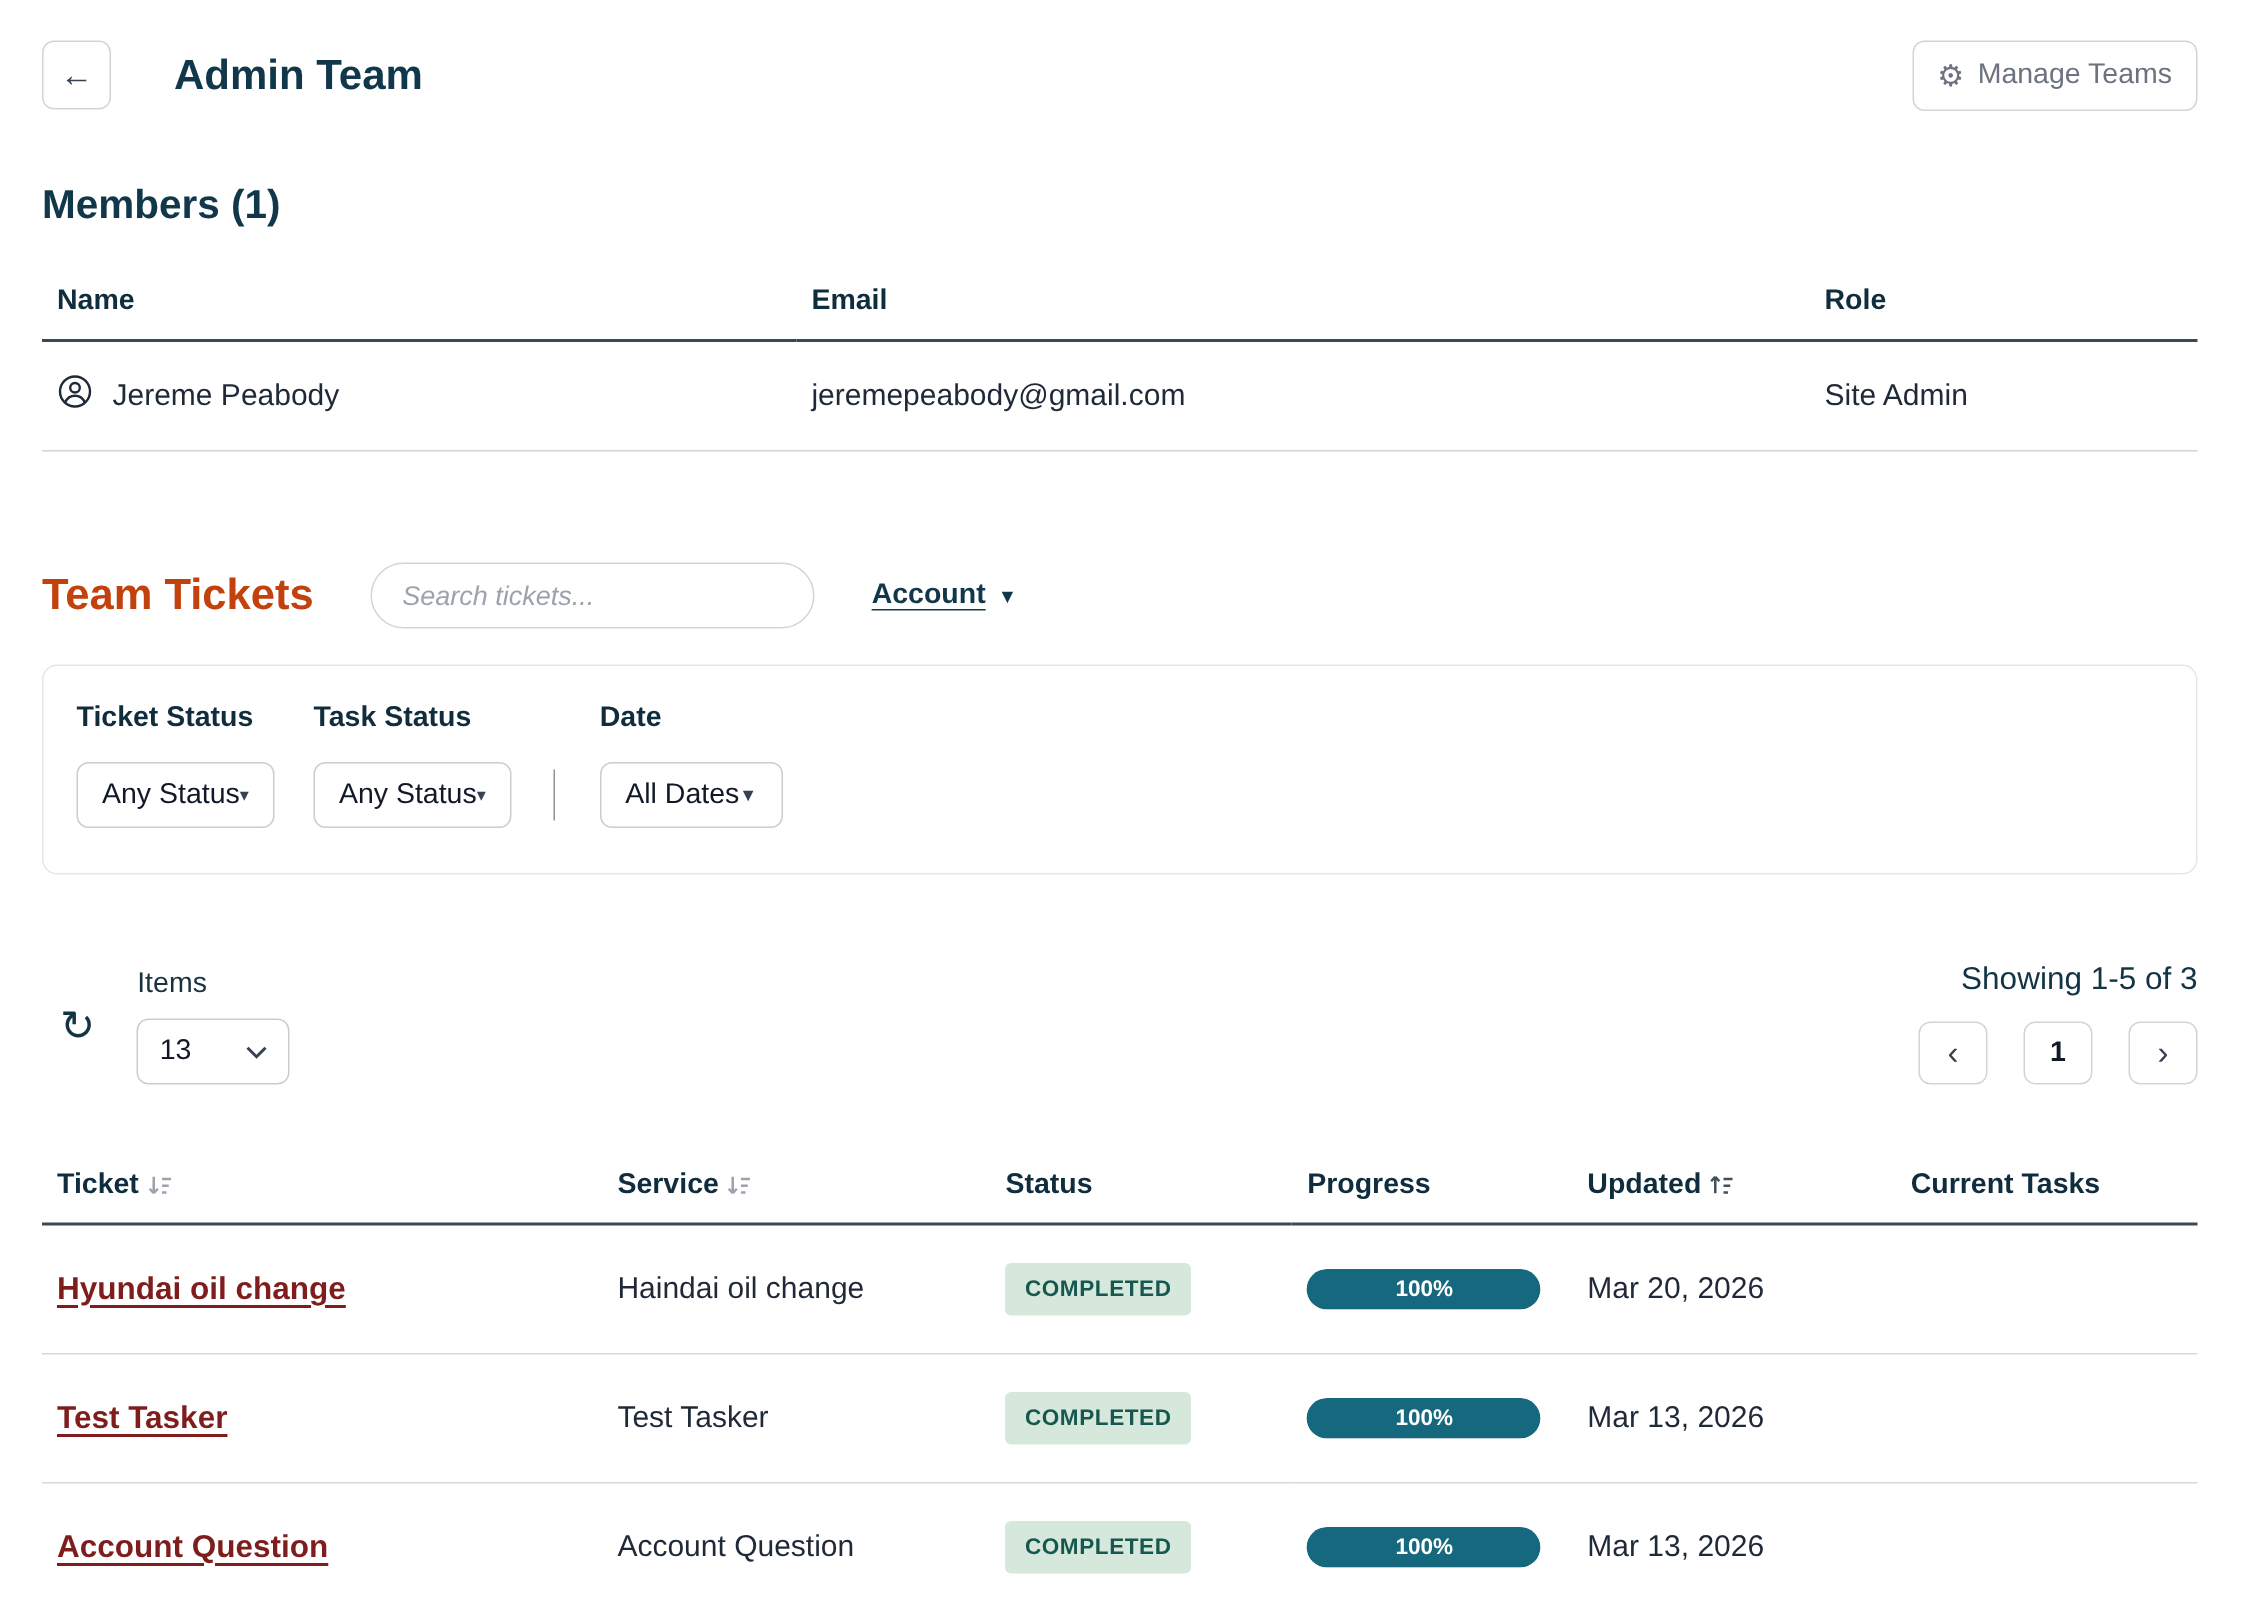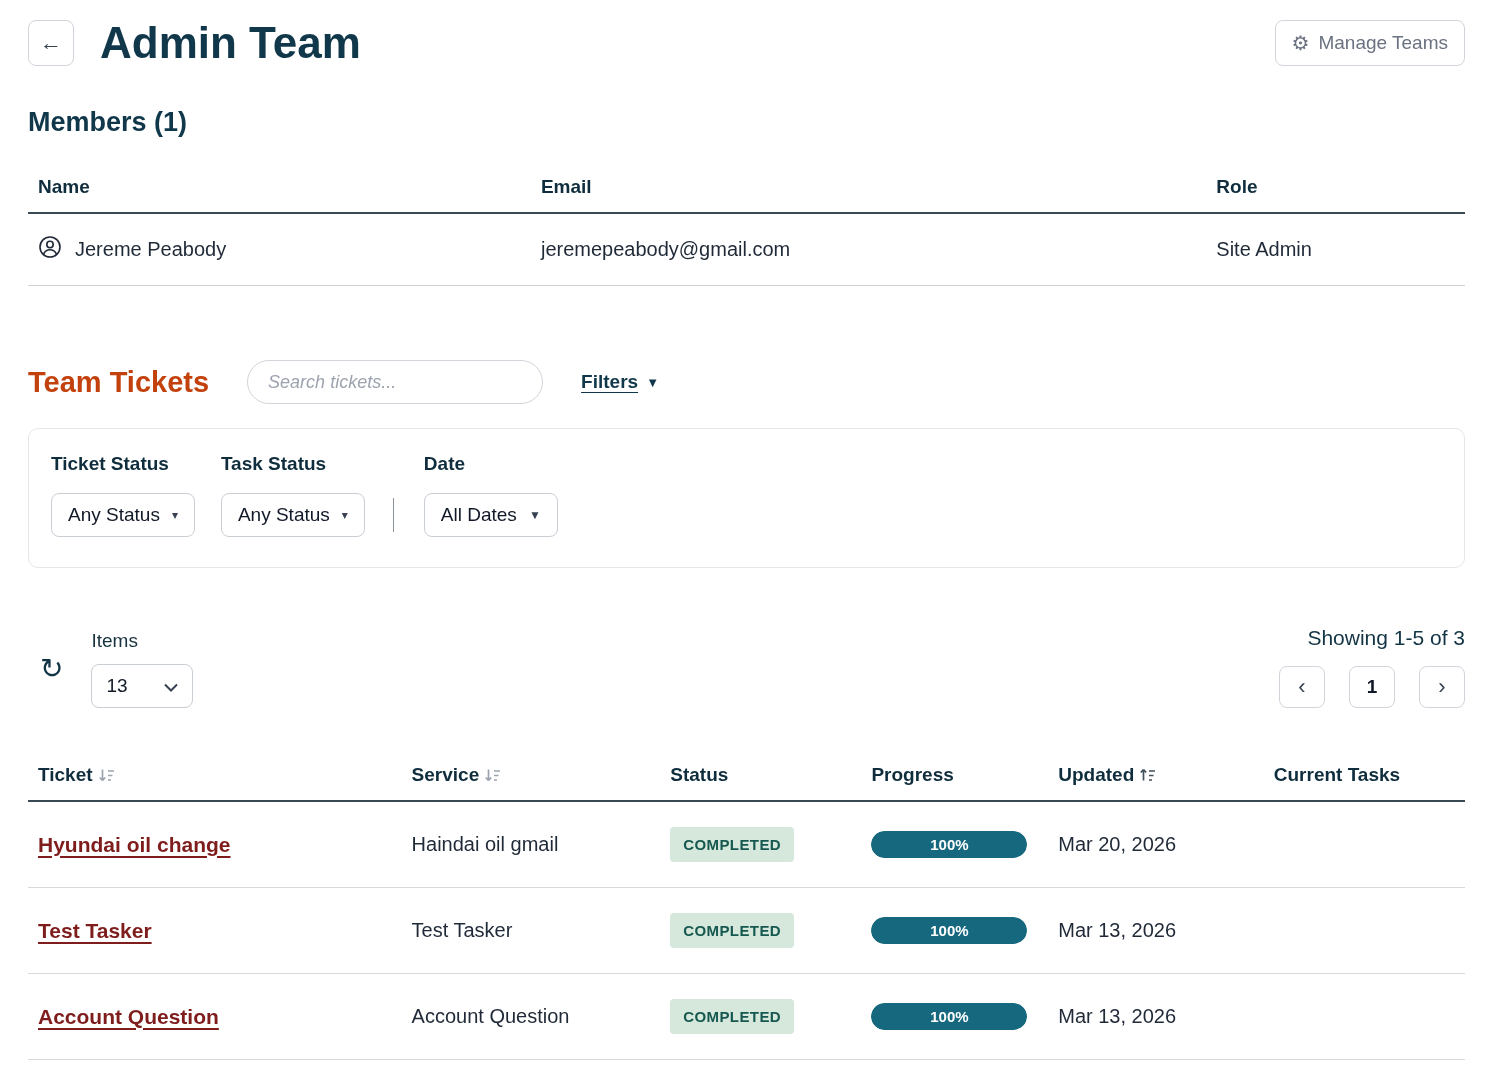--- a/index.html
+++ b/index.html
@@ -5,21 +5,21 @@
   * { box-sizing: border-box; }
   html,body { margin:0; padding:0; background:#ffffff; }
   body { font-family:"Liberation Sans", sans-serif; color:#1f2937; }
   .page { width:1495px; min-height:1071px; padding:18px 30px 10px 28px; }
 
   
   .top-bar { display:flex; align-items:center; gap:26px; }
   .back-btn { width:46px; height:46px; border:1px solid #d1d5db; border-radius:8px;
     background:#fff; font-size:22px; color:#374151; cursor:pointer; line-height:1;
     display:flex; align-items:center; justify-content:center; }
-  .page-title { font-size:44px; font-weight:700; color:#11384a; margin:0; }
+  .page-title { font-size:28px; font-weight:700; color:#11384a; margin:16px; }
   .manage-btn { margin-left:auto; display:flex; align-items:center; gap:9px;
     border:1px solid #d1d5db; border-radius:8px; background:#fff; color:#6b7280;
     font-size:19px; padding:10px 16px; cursor:pointer; font-family:inherit; }
   .manage-btn .gear { font-size:20px; color:#6b7280; }
 
   
   .members-section { margin-top:39px; }
   .section-heading { font-size:27px; font-weight:700; color:#11384a; margin:0 0 24px 0; }
   table { width:100%; border-collapse:collapse; }
   th { text-align:left; font-size:19px; font-weight:700; color:#0f2d3d;
@@ -37,21 +37,21 @@
   .search-input::placeholder { color:#9ca3af; font-style:italic; }
   .filters-link { display:flex; align-items:center; gap:8px; cursor:pointer; background:none; border:none; padding:0; font-family:inherit; }
   .filters-link .lbl { font-size:19px; font-weight:700; color:#11384a; text-decoration:underline; text-underline-offset:4px; }
   .filters-link .caret { font-size:13px; color:#11384a; }
 
   
   .filter-panel { margin-top:24px; border:1px solid #e4e6e8; border-radius:10px;
     padding:24px 24px 30px 22px; display:flex; gap:26px; }
   .filter-group { display:flex; flex-direction:column; }
   .filter-label { font-size:19px; font-weight:700; color:#0f2d3d; margin-bottom:18px; }
-  .dropdown-btn { display:flex; align-items:center; gap:12px; border:1px solid #c9ced4;
+  .dropdown-btn { display:flex; align-items:center; border:1px solid #c9ced4;
     border-radius:8px; padding:10px 16px; font-size:19px; background:#fff; color:#111827;
     cursor:pointer; font-family:inherit; }
   .dropdown-btn .caret { font-size:12px; color:#374151; }
   .v-divider { width:1px; background:#8b9299; height:34px; align-self:flex-end; margin:0 2px 5px 2px; }
   .date-group { margin-left:2px; }
 
   
   .list-controls { margin-top:58px; display:flex; justify-content:space-between; align-items:flex-end; }
   .controls-left { display:flex; align-items:center; gap:28px; padding-left:12px; }
   .refresh-btn { background:none; border:none; font-size:28px; color:#123445; cursor:pointer; padding:0; line-height:1; }
@@ -133,21 +133,21 @@
         </tr>
       </tbody>
     </table>
   </section>
 
   <section class="tickets-section">
     <div class="tickets-head">
       <h2 class="tickets-title">Team Tickets</h2>
       <input class="search-input" type="text" placeholder="Search tickets..." style="">
       <button class="filters-link">
-        <span class="lbl">Filters</span>
+        <span class="lbl">Account</span>
         <span class="caret">▼</span>
       </button>
     </div>
 
     <div class="filter-panel">
       <div class="filter-group">
         <span class="filter-label">Ticket Status</span>
         <button class="dropdown-btn">
           <span>Any Status</span>
           <span class="caret">▾</span>
@@ -243,21 +243,21 @@
                 </svg>
               </span>
             </span>
           </th>
           <th>Current Tasks</th>
         </tr>
       </thead>
       <tbody>
         <tr>
           <td><a class="ticket-link">Hyundai oil change</a></td>
-          <td>Haindai oil gmail</td>
+          <td>Haindai oil change</td>
           <td><span class="status-badge">COMPLETED</span></td>
           <td>
             <div class="progress-track">
               <div class="progress-fill">100%</div>
             </div>
           </td>
           <td>Mar 20, 2026</td>
           <td></td>
         </tr>
         <tr>

